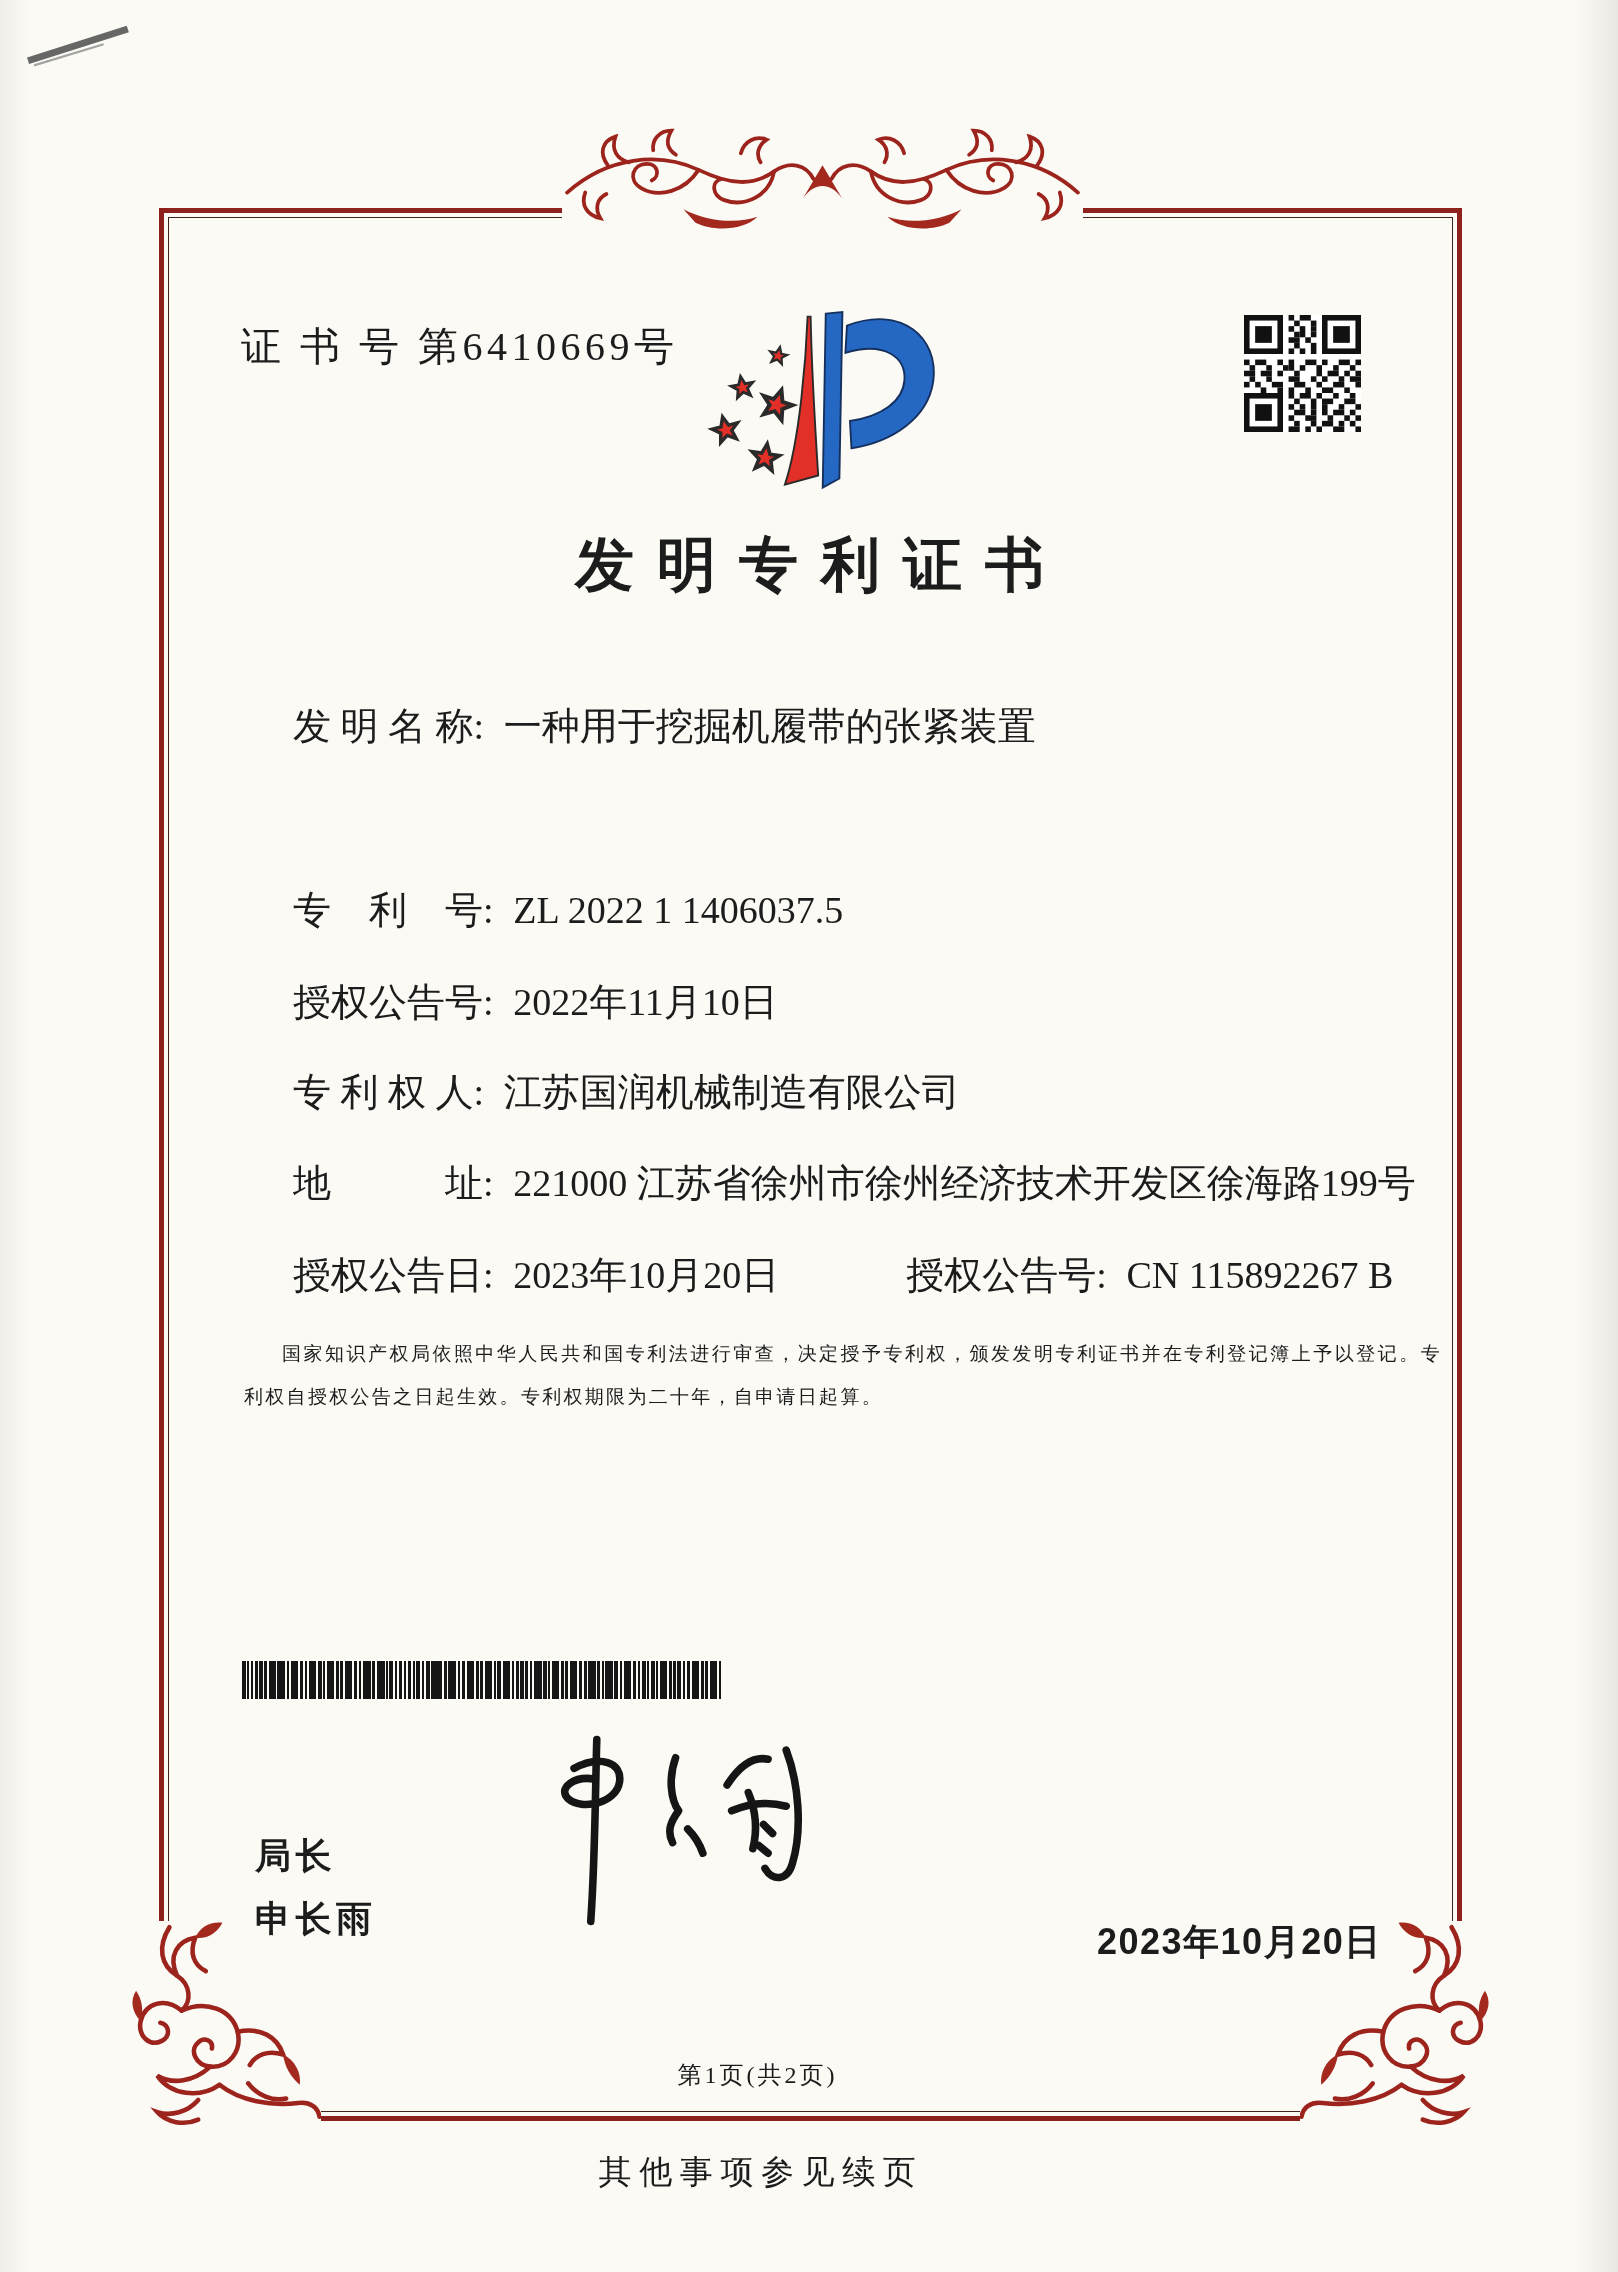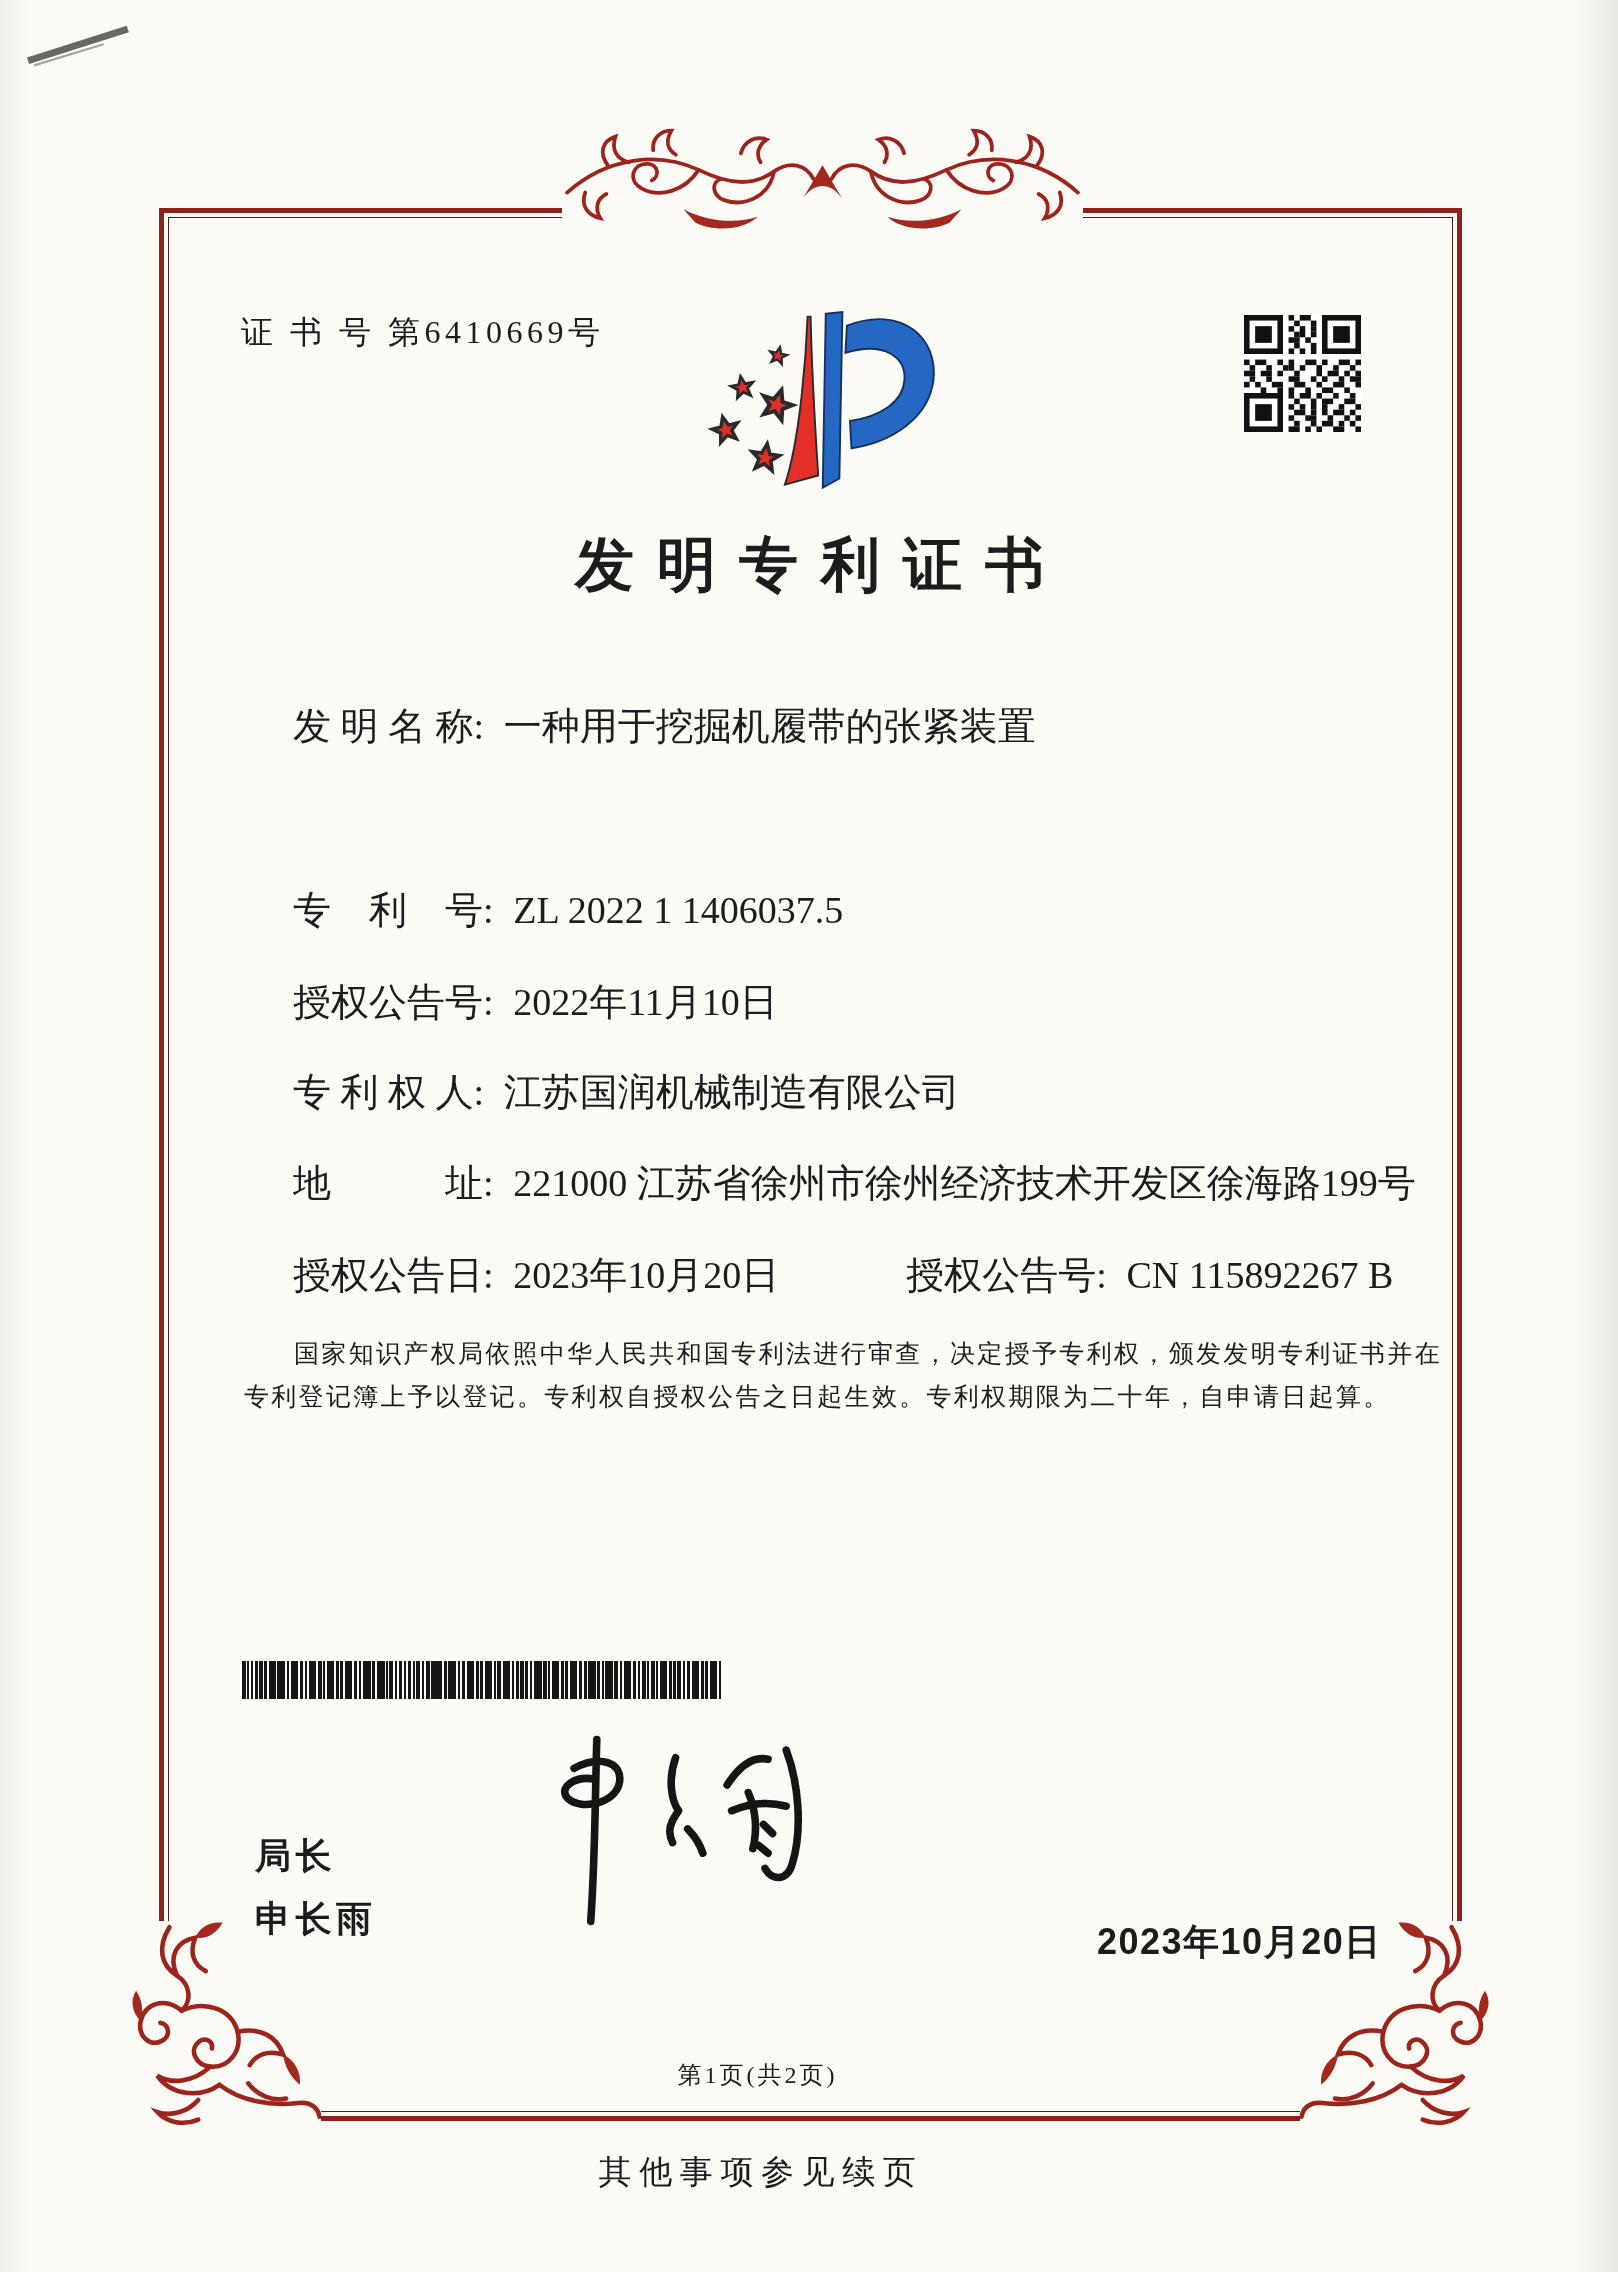--- a/index.html
+++ b/index.html
@@ -17,42 +17,42 @@
   
   .frame{
     position:absolute;left:159px;top:208px;width:1303px;height:1913px;
     border:5.3px solid #8e211b;box-sizing:border-box;
   }
   .frame::before{
     content:"";position:absolute;inset:3.8px;border:1.5px solid #43221c;
   }
   
   .cert-no{
-    position:absolute;left:241px;top:311px;
-    font-size:32px;letter-spacing:4.5px;font-weight:500;
+    position:absolute;left:241px;top:319px;
+    font-size:40px;letter-spacing:4.5px;font-weight:500;
   }
   .qr{position:absolute;left:1244px;top:315px;width:117px;height:117px;}
   .logo{position:absolute;left:703px;top:303px;width:244px;height:227px;}
   .title{
     position:absolute;left:0;top:526px;width:1619px;text-align:center;
     font-size:59px;font-weight:bold;letter-spacing:23px;text-indent:23px;
     font-family:"Liberation Serif","DejaVu Serif",serif;
   }
   
   .field-row{
     position:absolute;left:265px;width:1182px;
     font-size:38px;white-space:nowrap;margin-left:28px;
   }
   .flabel{white-space:pre;}
   .fvalue{margin-left:19.7px;}
   .pair2{margin-left:127px;text-align:right;}
   
   .paras{
     position:absolute;left:244px;top:1332px;width:1198px;
-    font-size:25px;line-height:43px;letter-spacing:2.3px;
+    font-size:19px;line-height:43px;letter-spacing:2.3px;
     text-align:justify;
   }
   .paras p{margin:0 0 10.6px 0;text-indent:2em;}
   
   .barcode{
     position:absolute;left:242px;top:1661px;width:480px;height:38px;
     background:
       repeating-linear-gradient(90deg,#161616 0 2.3px,transparent 2.3px 4.5px),
       repeating-linear-gradient(90deg,#161616 0 1.5px,transparent 1.5px 9.8px),
       repeating-linear-gradient(90deg,#161616 0 3.8px,transparent 3.8px 17.4px);

